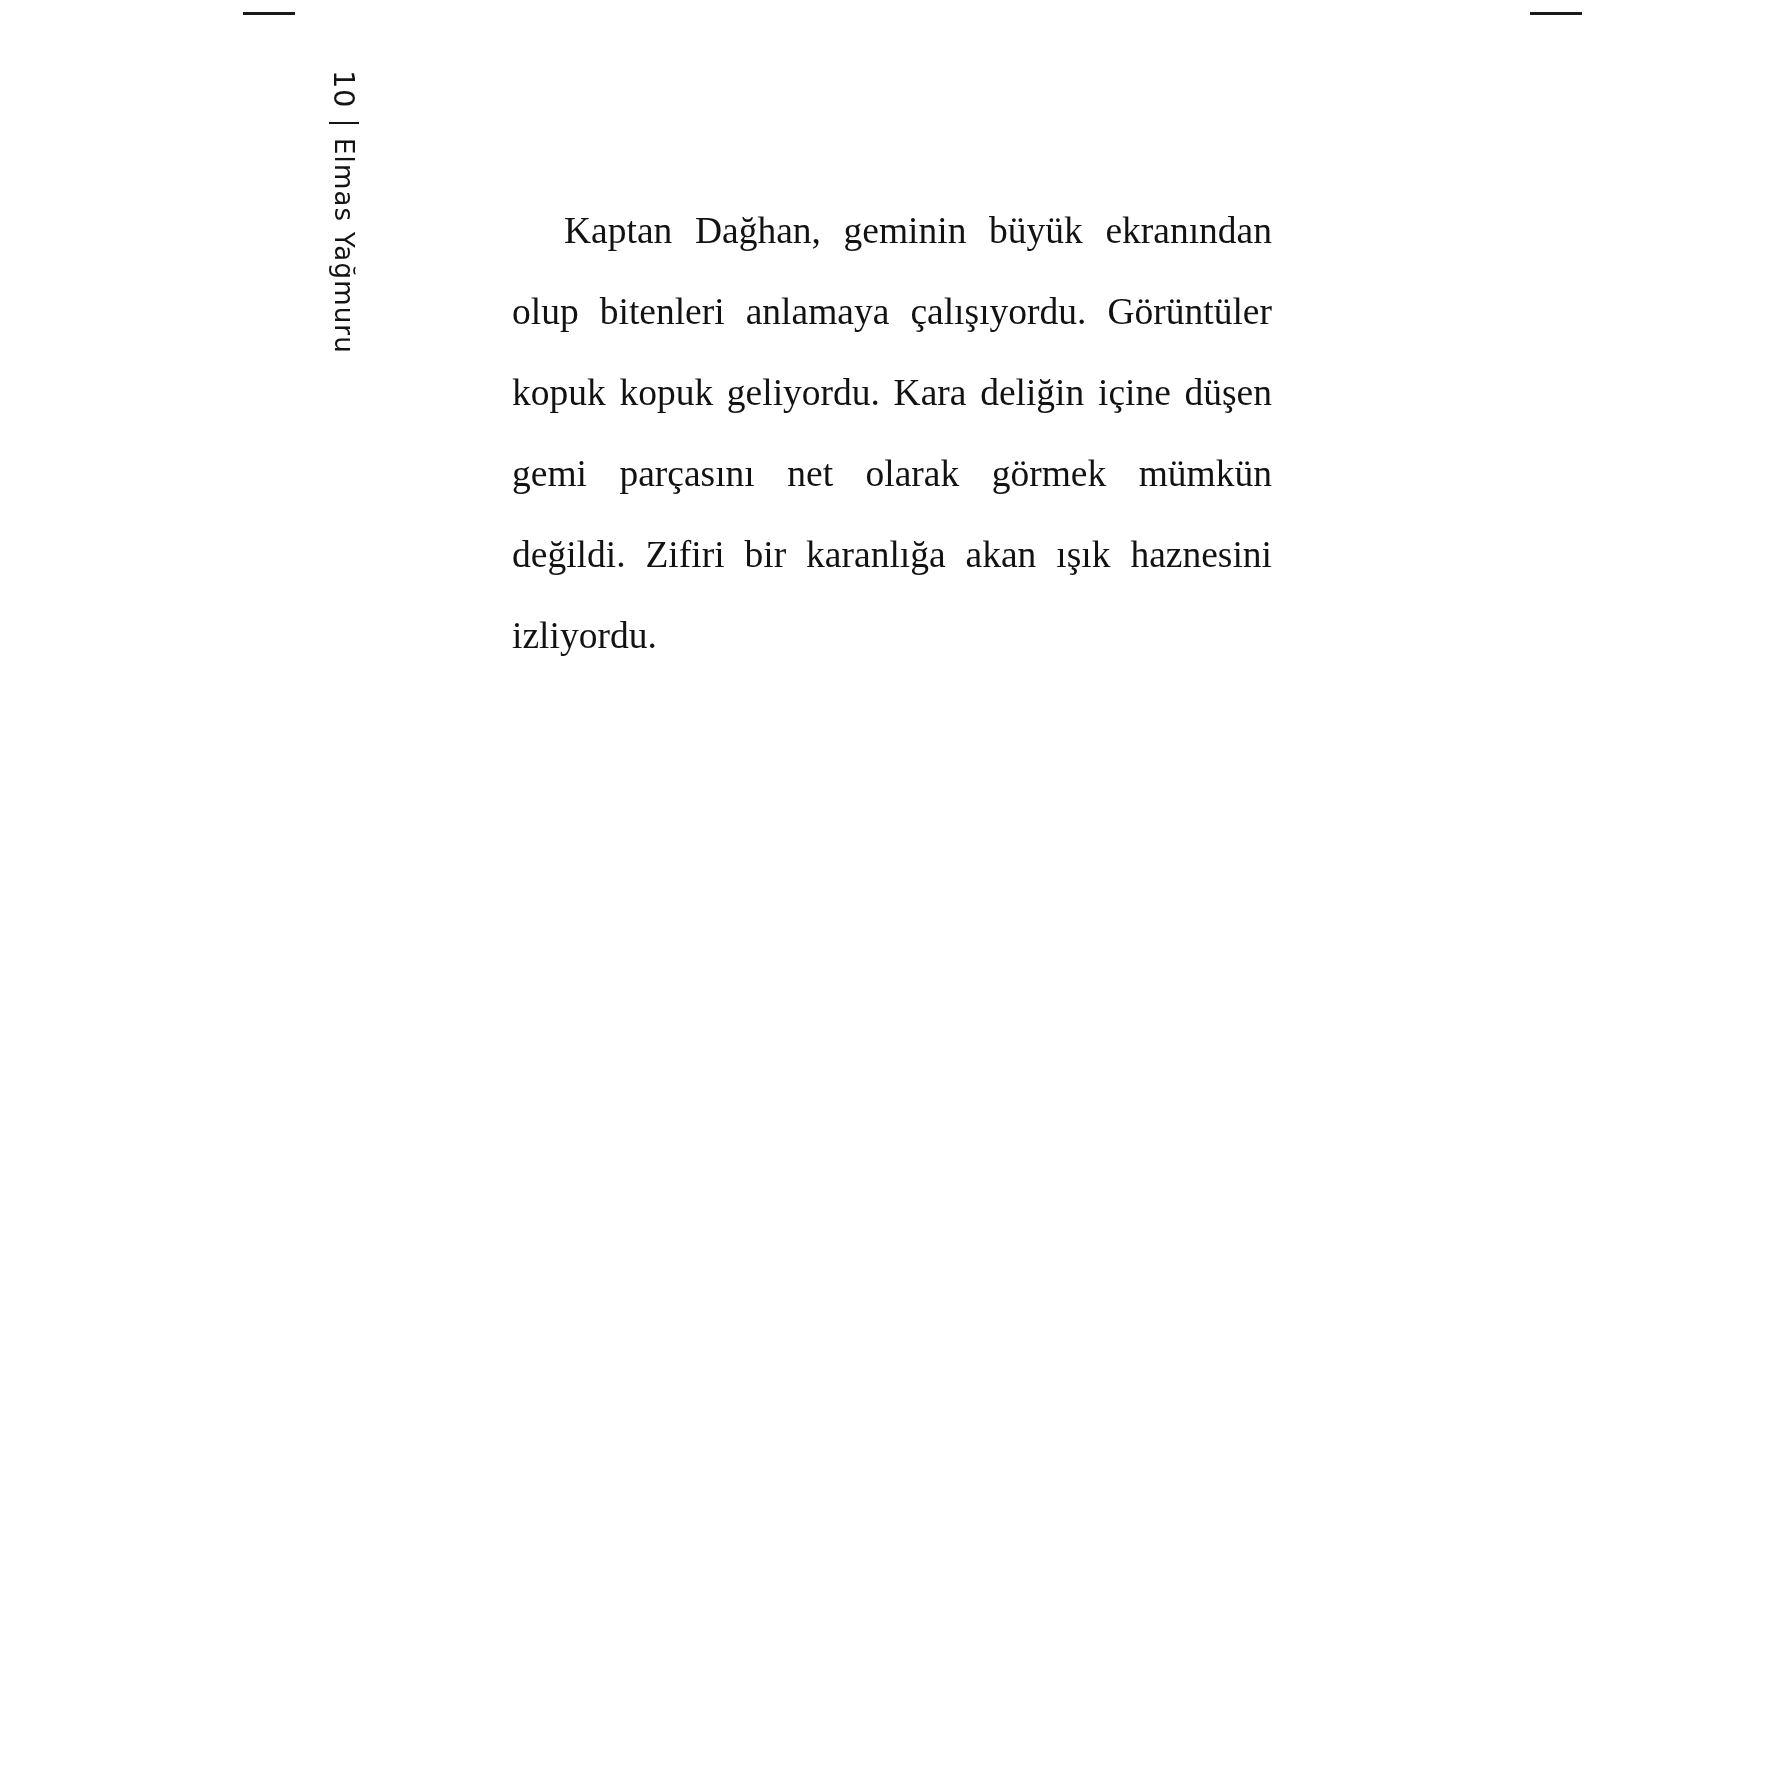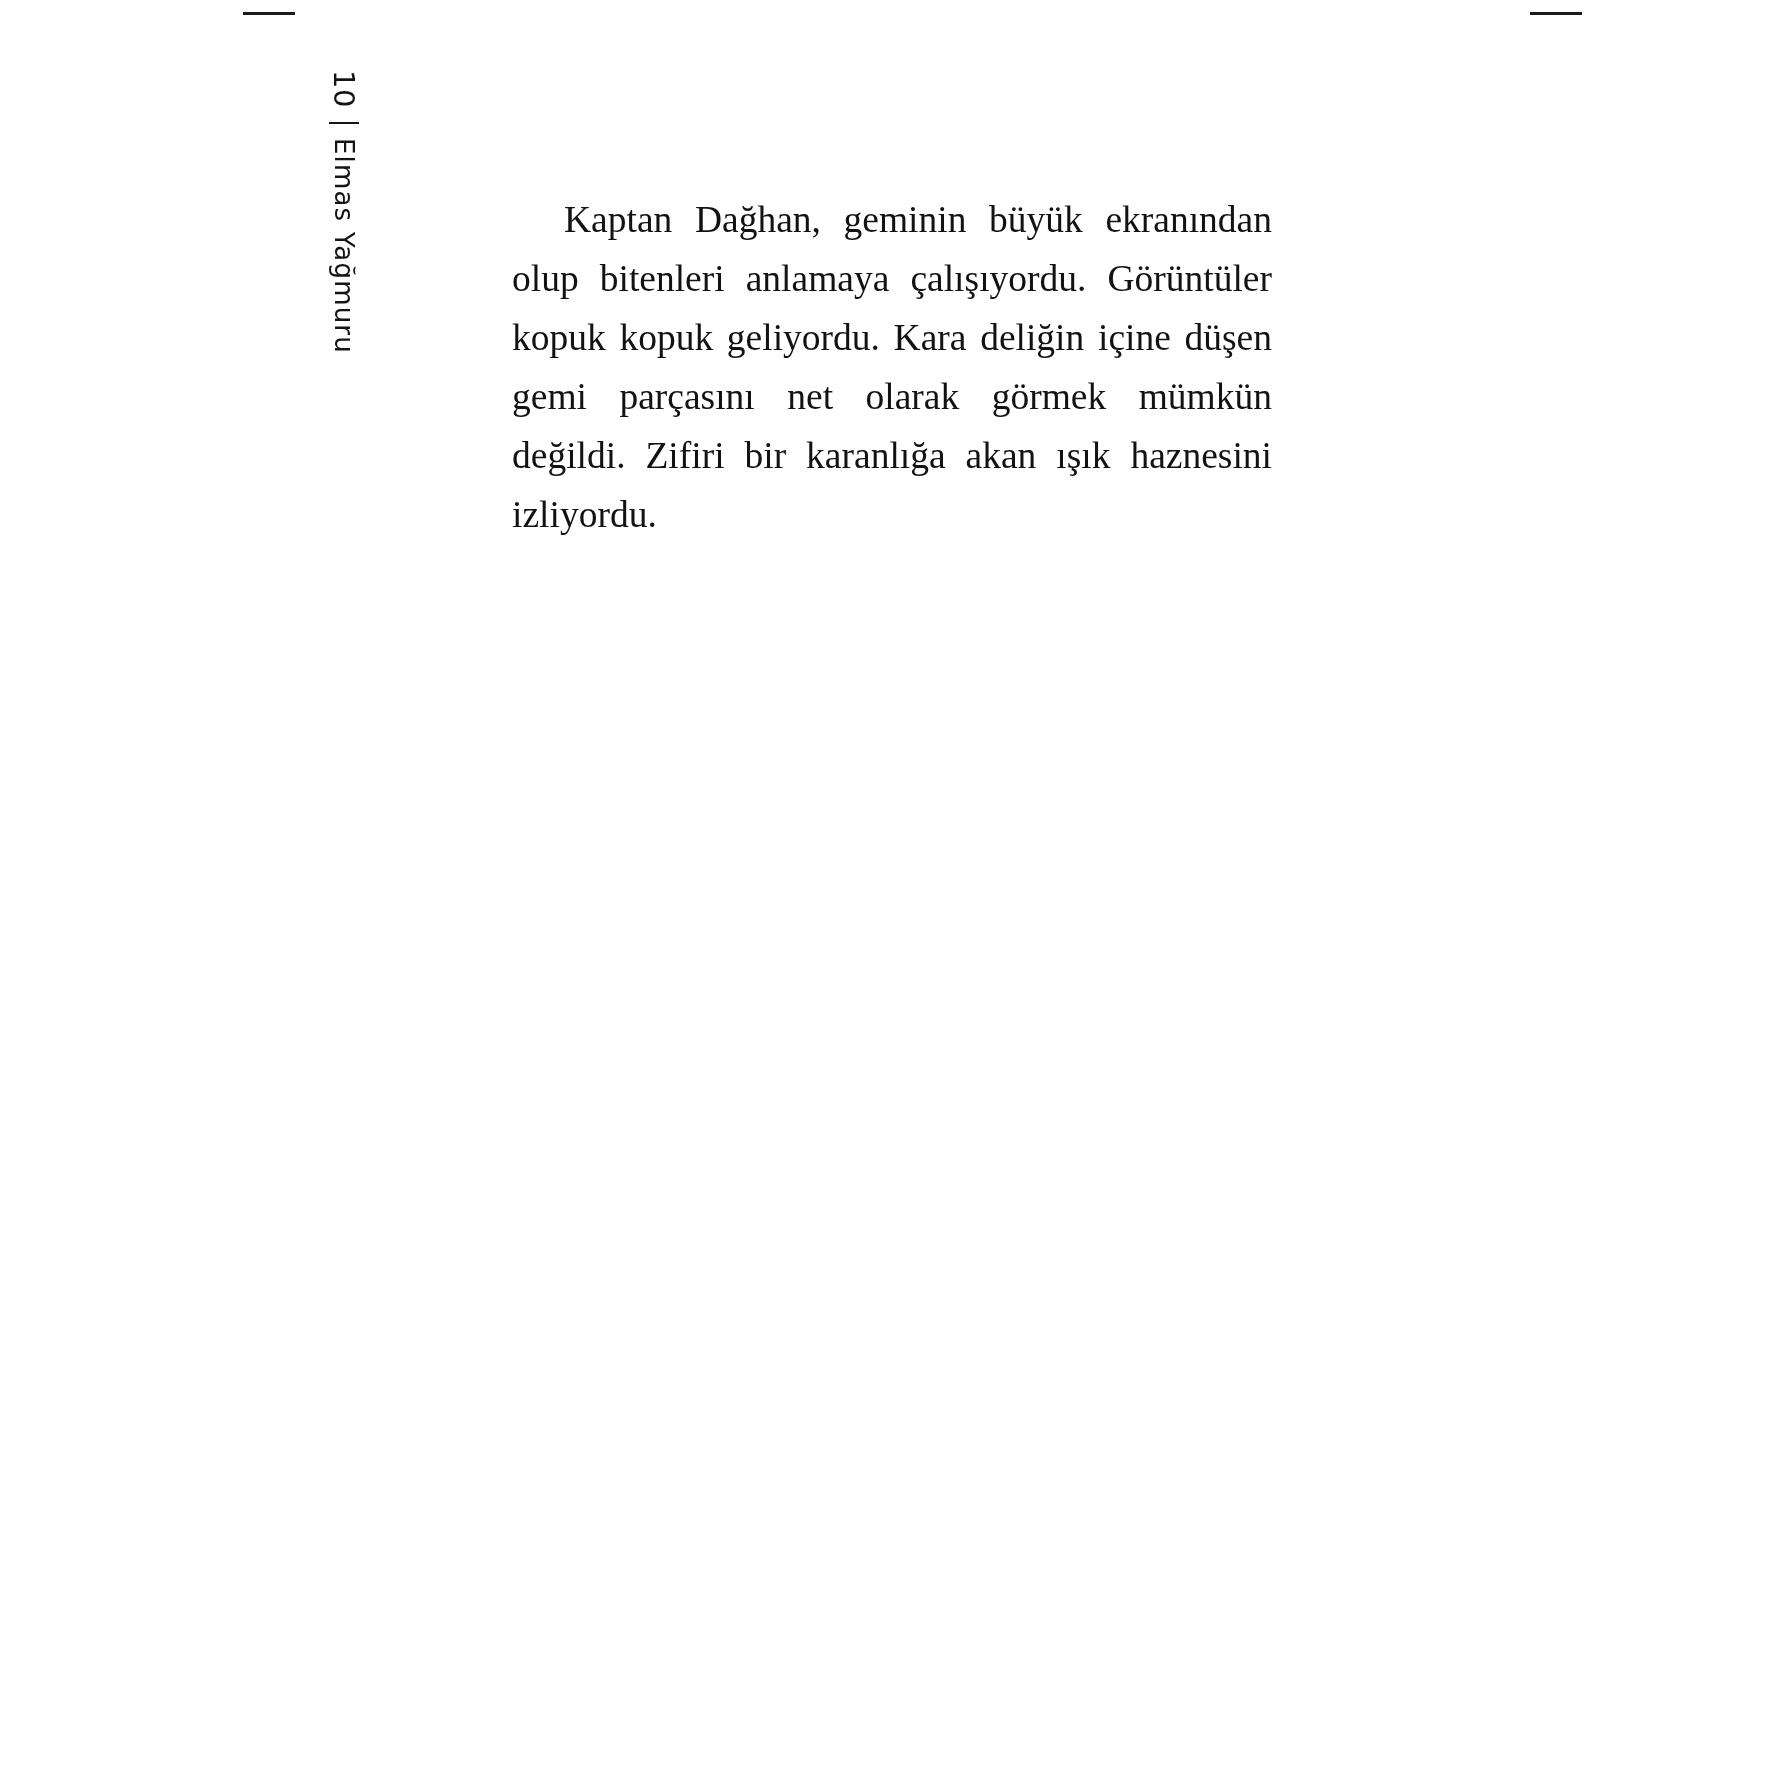--- a/index.html
+++ b/index.html
@@ -65,21 +65,21 @@
   
   .text-block {
     position: absolute;
     left: 512px;
     top: 190px;
     width: 760px;
   }
   .body-paragraph {
     margin: 0;
     font-size: 37.5px;
-    line-height: 59px;
+    line-height: 81px;
     text-indent: 52px;
     text-align: justify;
     hyphens: manual;
     word-spacing: 0.5px;
     color: #121212;
   }
 </style>
 </head>
 <body>
 

